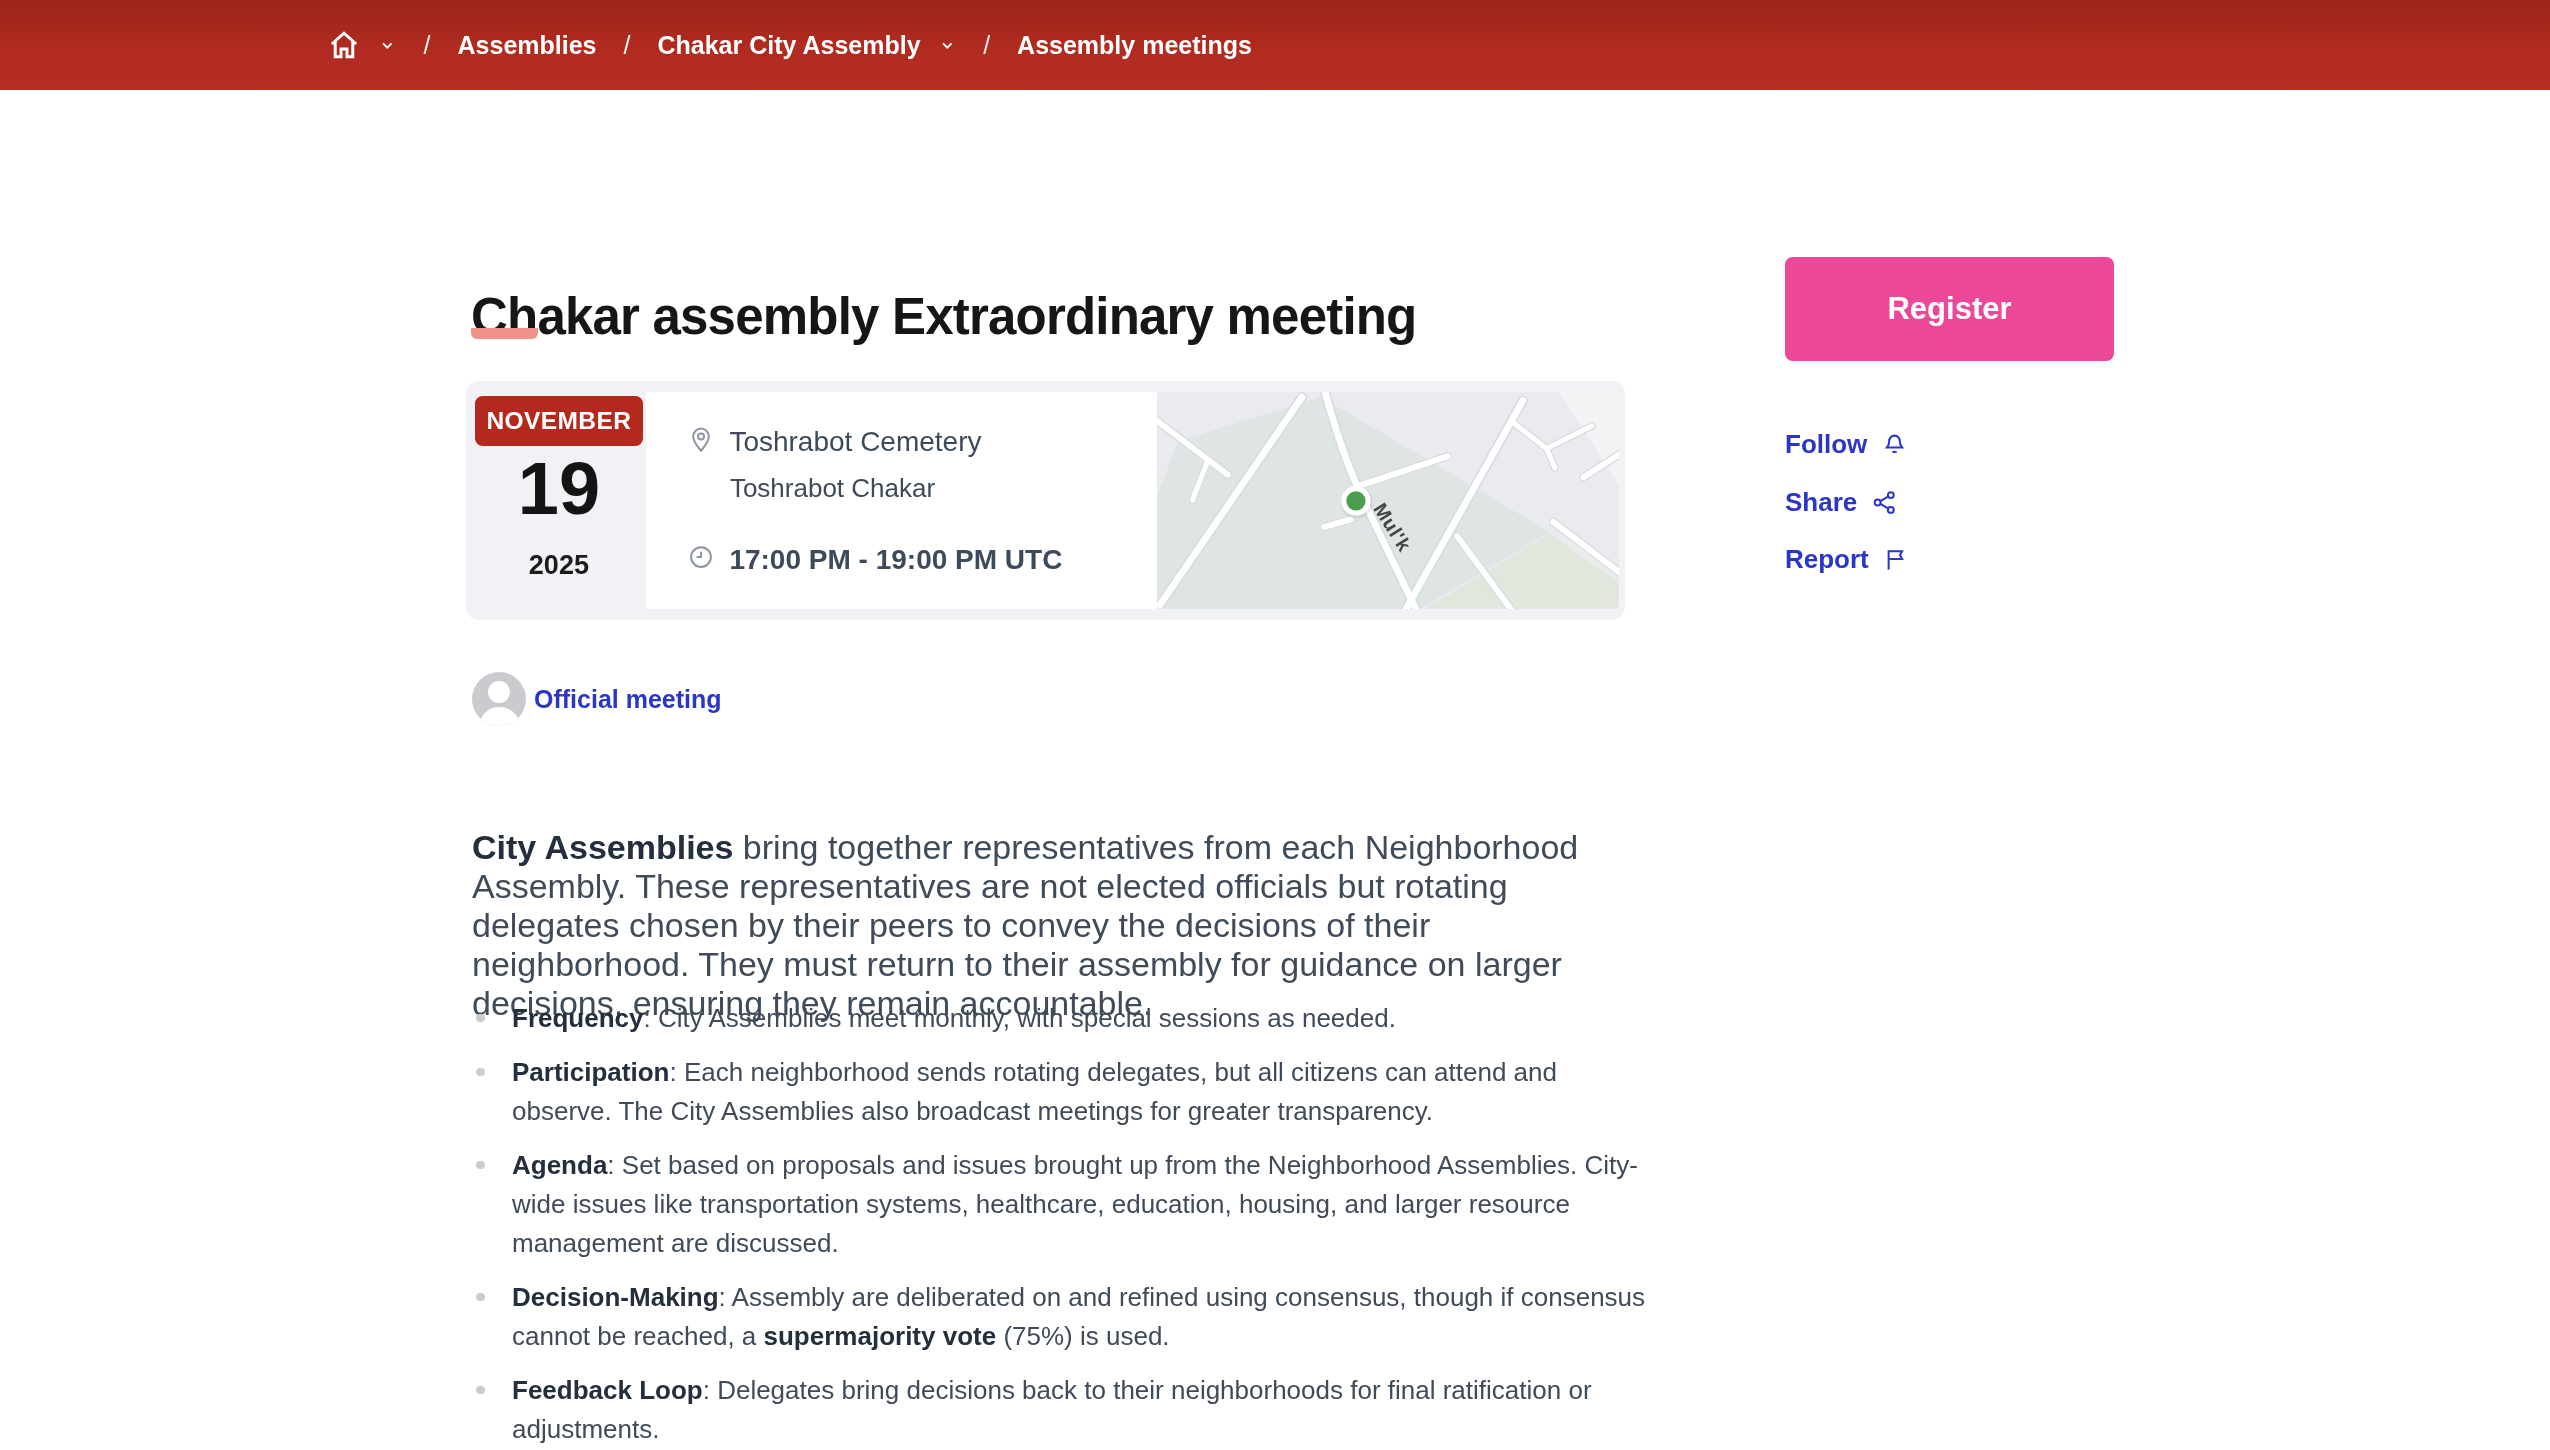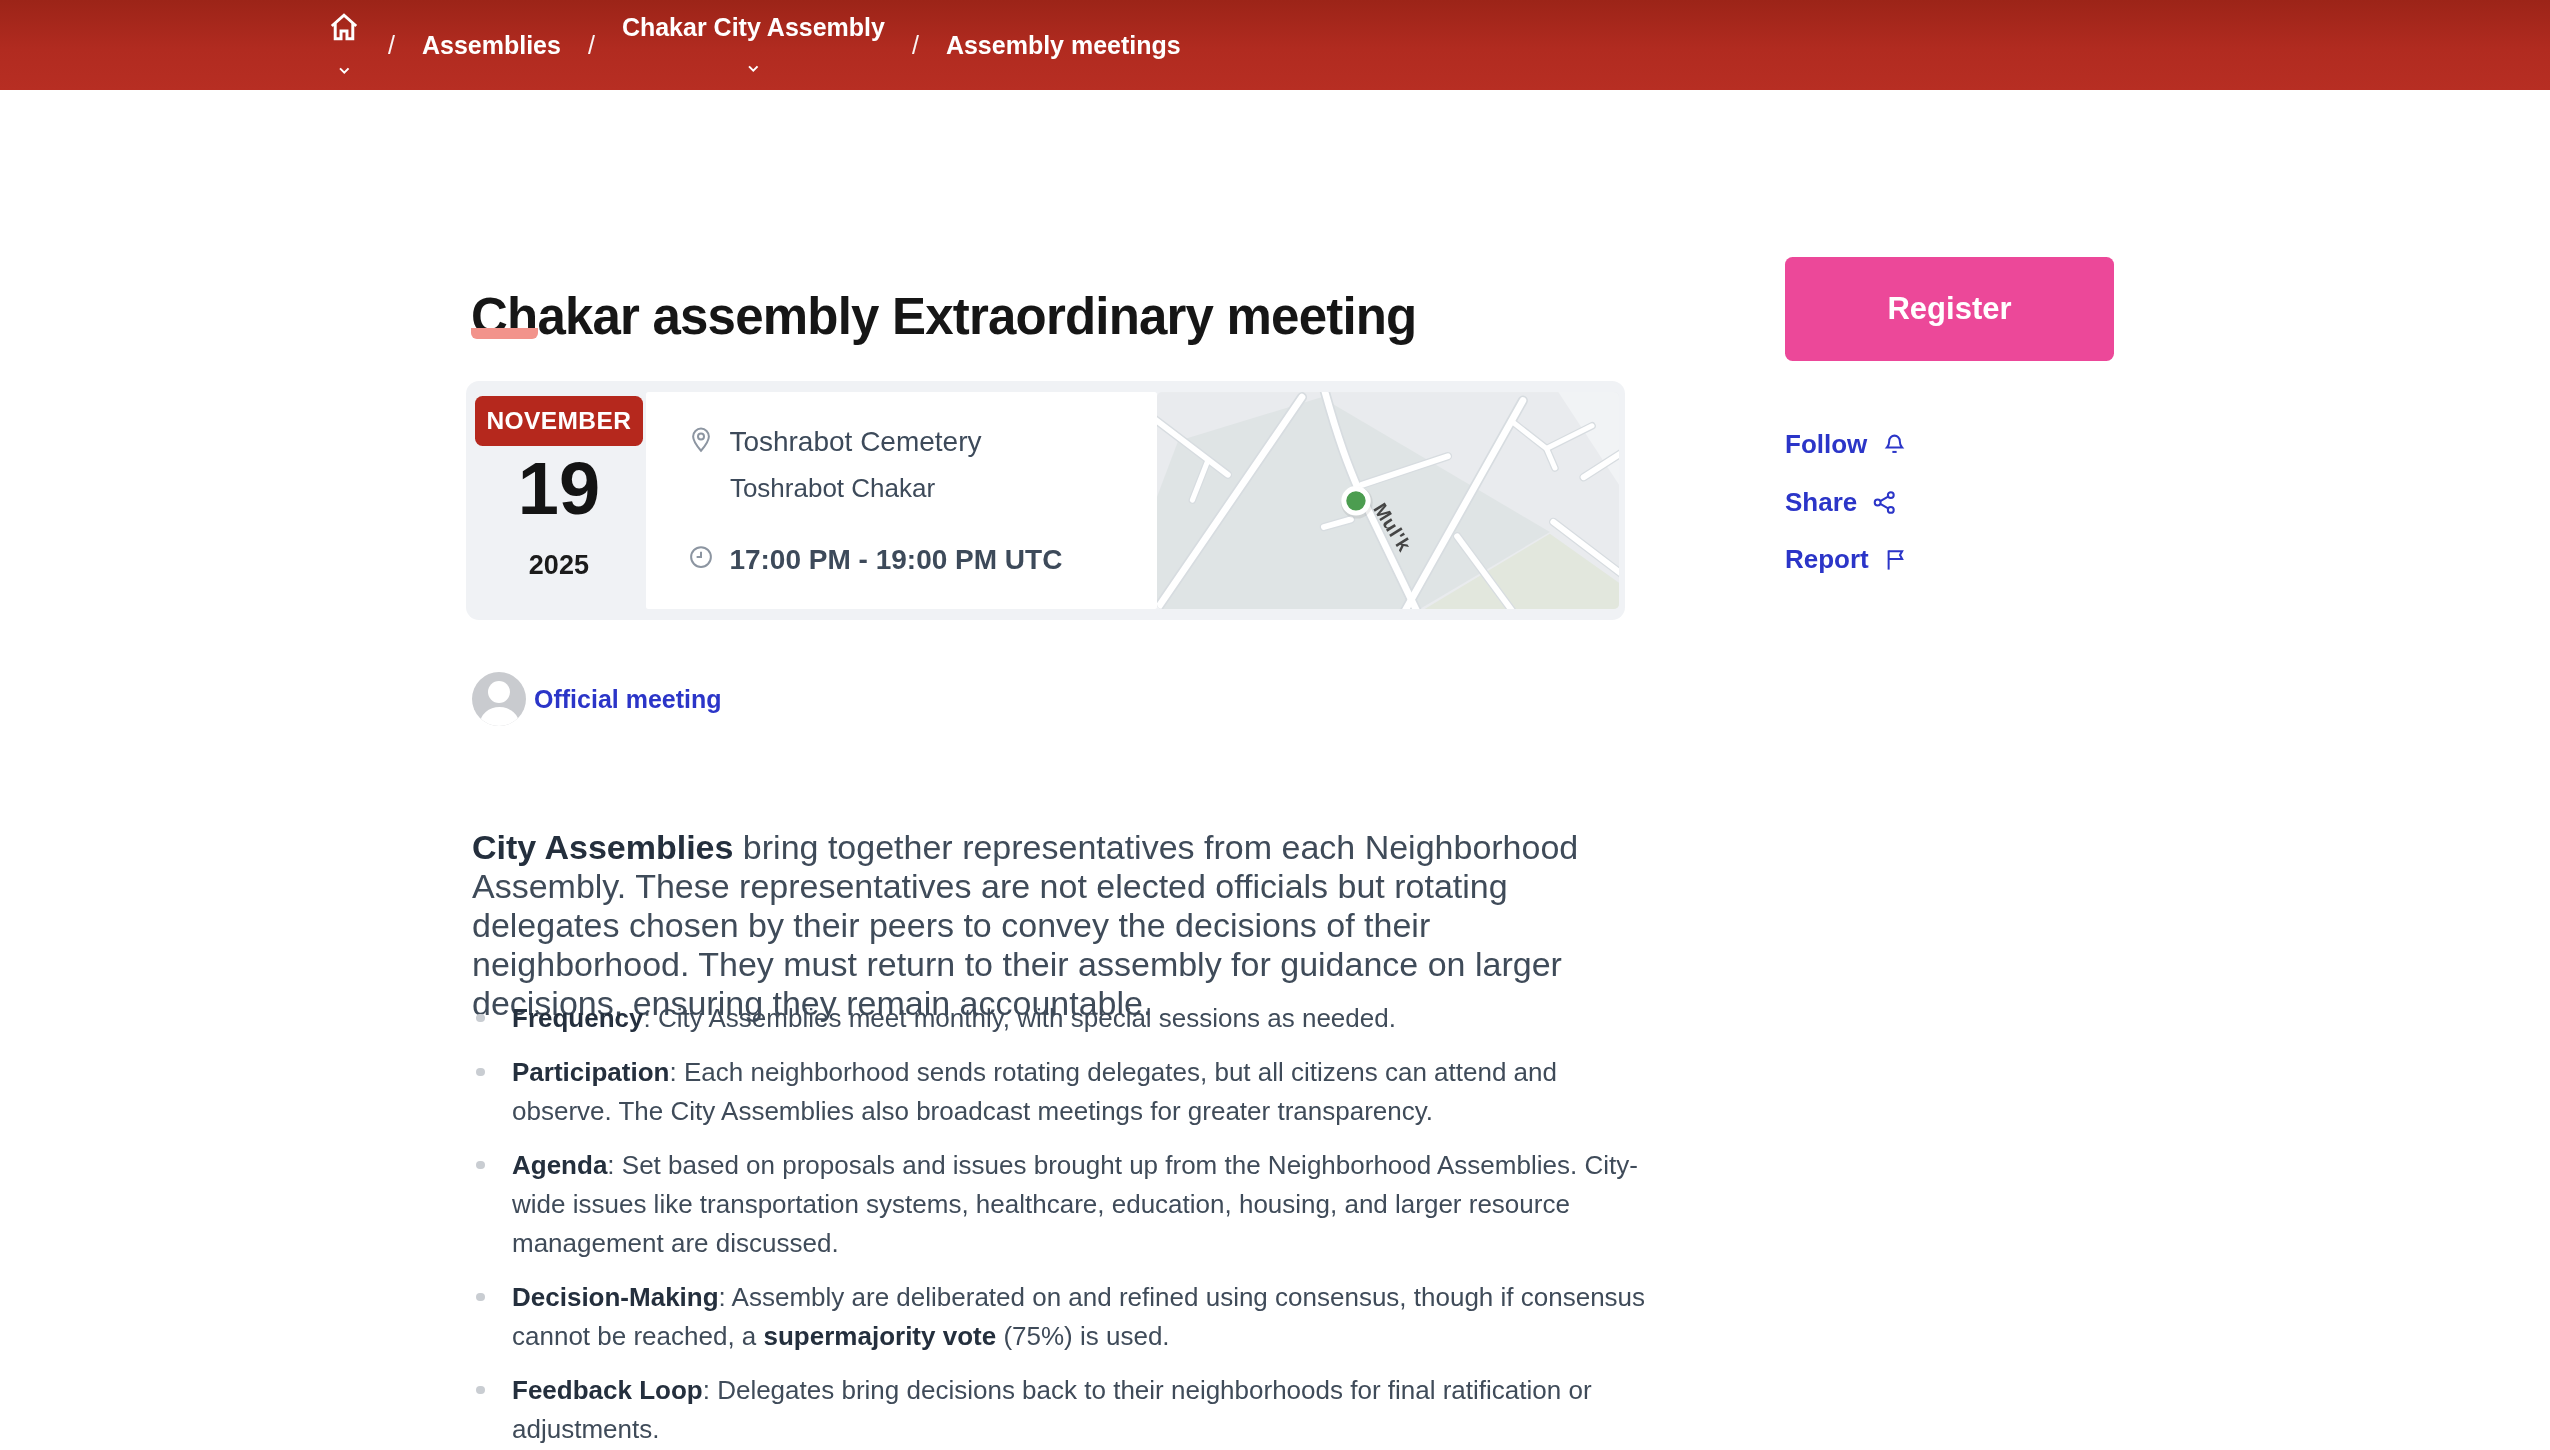--- a/index.html
+++ b/index.html
@@ -7,21 +7,21 @@
   #app{position:relative;width:2550px;height:1451px;background:#ffffff;}
 
   
   .topbar{position:absolute;left:0;top:0;width:2550px;height:90px;
     background:linear-gradient(180deg,#9c2418 0%,#b12b20 55%,#b72e23 100%);}
   .breadcrumb{position:absolute;left:327px;top:0;height:90px;display:flex;align-items:center;gap:27px;
     color:#ffffff;font-size:25px;font-weight:700;}
   .crumb{color:#ffffff;text-decoration:none;cursor:pointer;white-space:nowrap;}
   .crumb-sep{font-weight:400;font-size:25px;opacity:.95;}
   .bc-icon{display:flex;align-items:center;}
-  .bc-group{display:flex;align-items:center;gap:17px;flex-direction:column;}
+  .bc-group{display:flex;align-items:center;gap:17px;}
 
   
   .page-title{position:absolute;left:471px;top:253px;width:1265px;
     font-size:51px;font-weight:700;color:#161616;letter-spacing:-0.8px;}
   .title-underline{position:absolute;left:471px;top:328px;width:67px;height:11px;
     background:#f2938b;border-radius:0 0 5.9px 5.9px;}
 
   
   .register-btn{position:absolute;left:1785px;top:257px;width:329px;height:104px;
     background:#ec4899;color:#fff;border:none;border-radius:7.6px;

